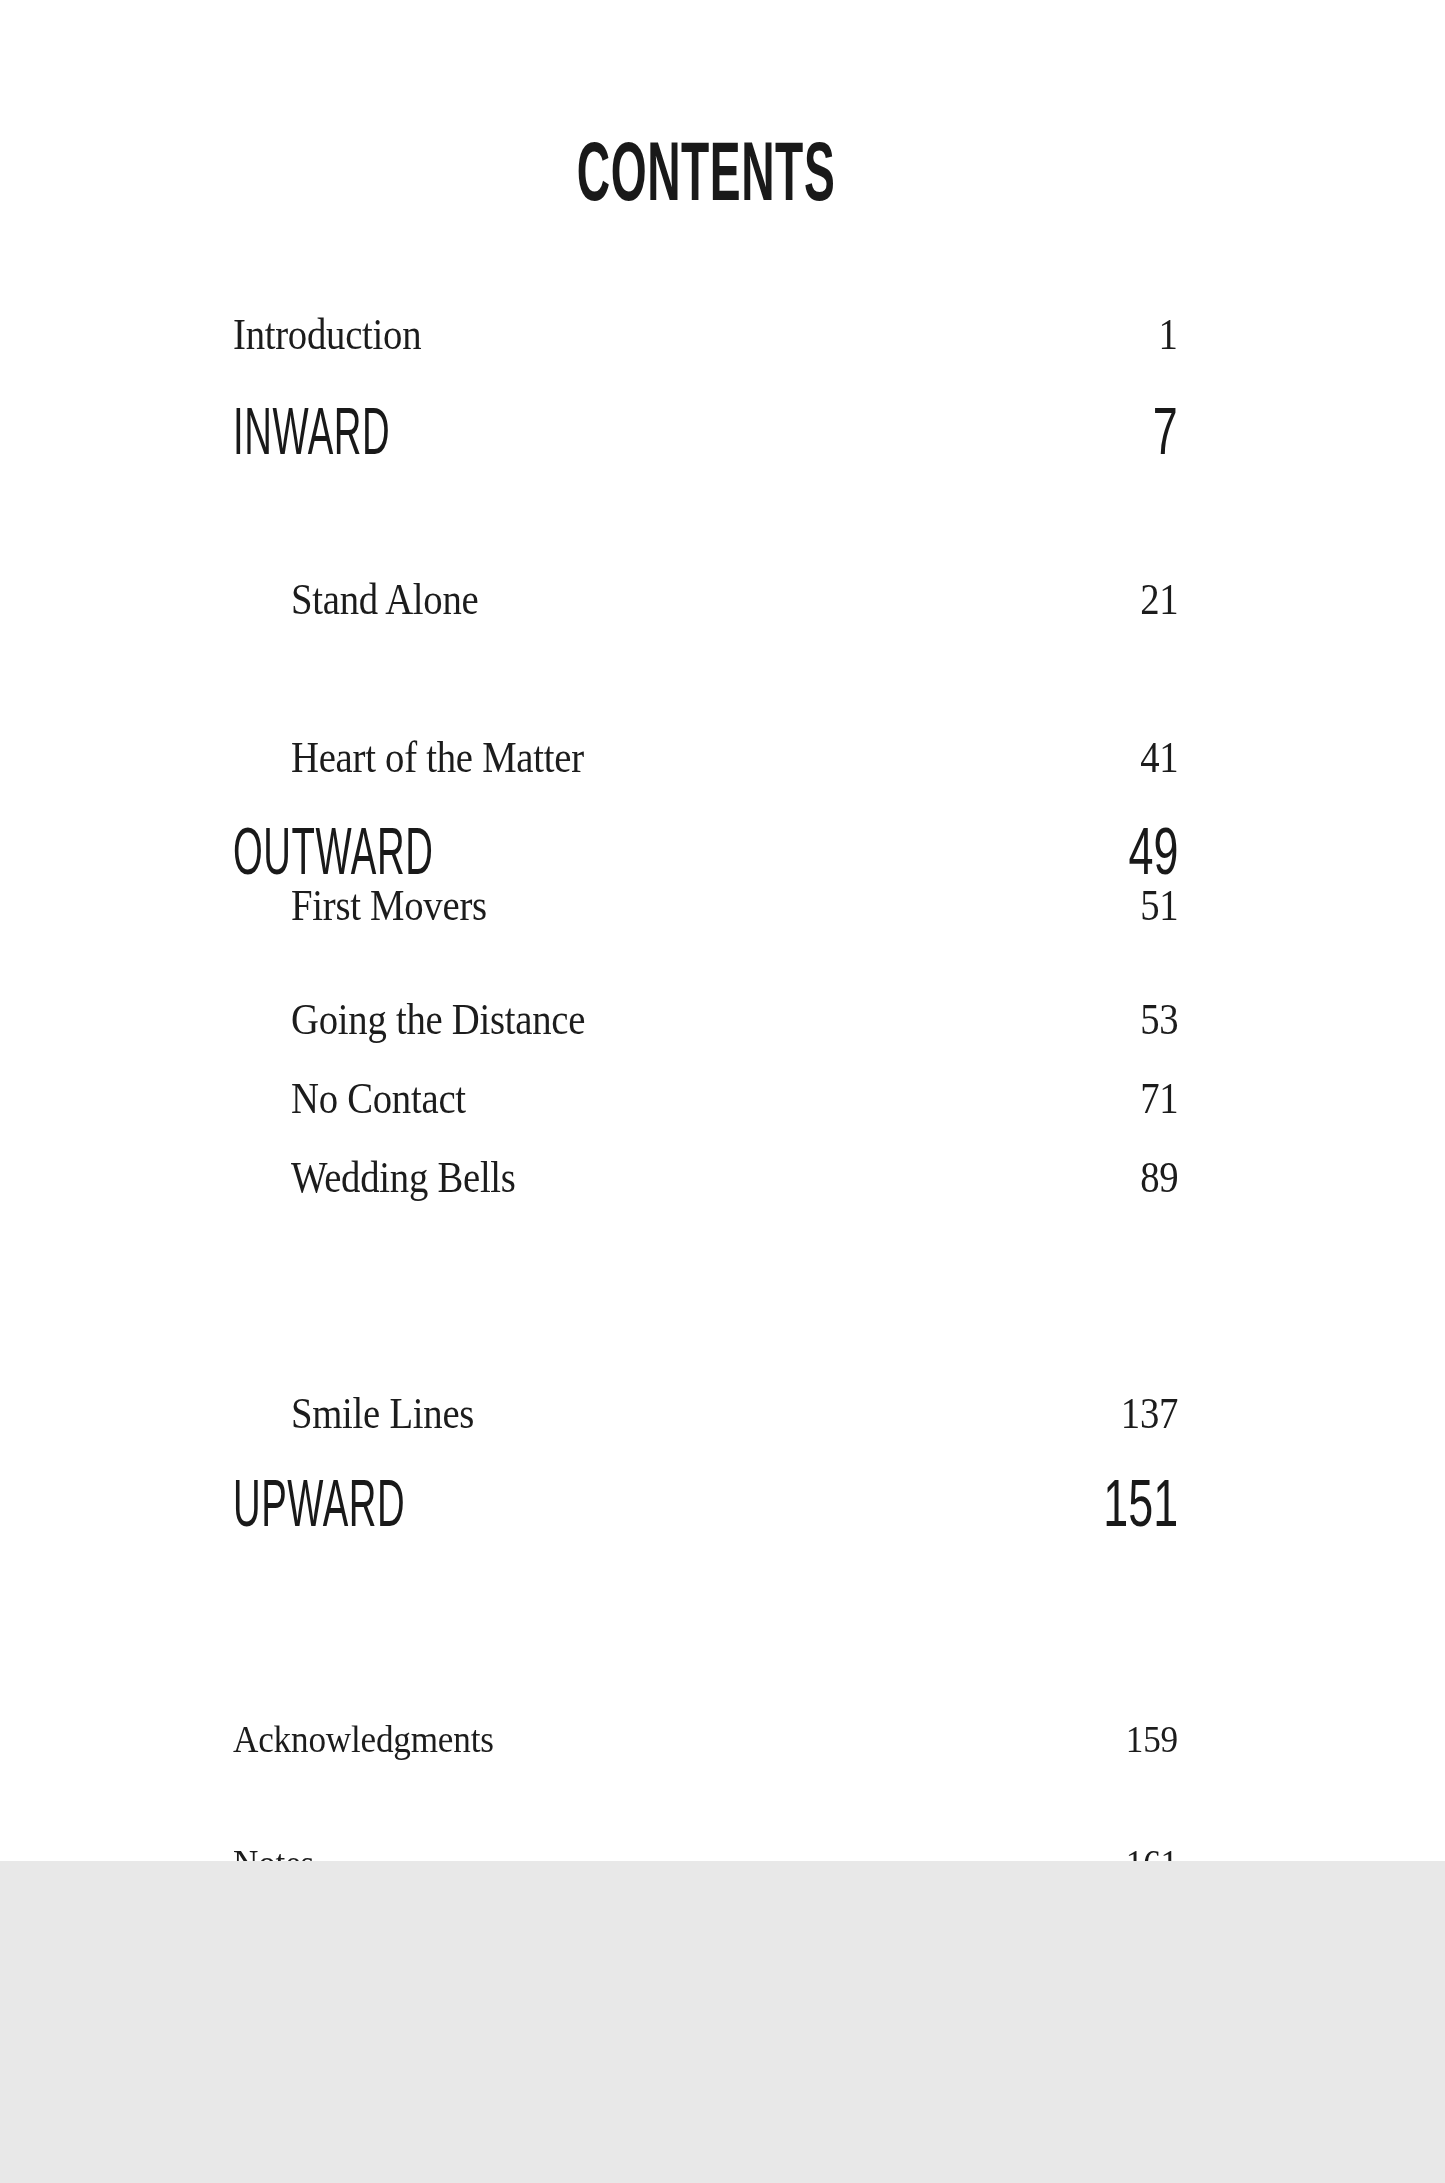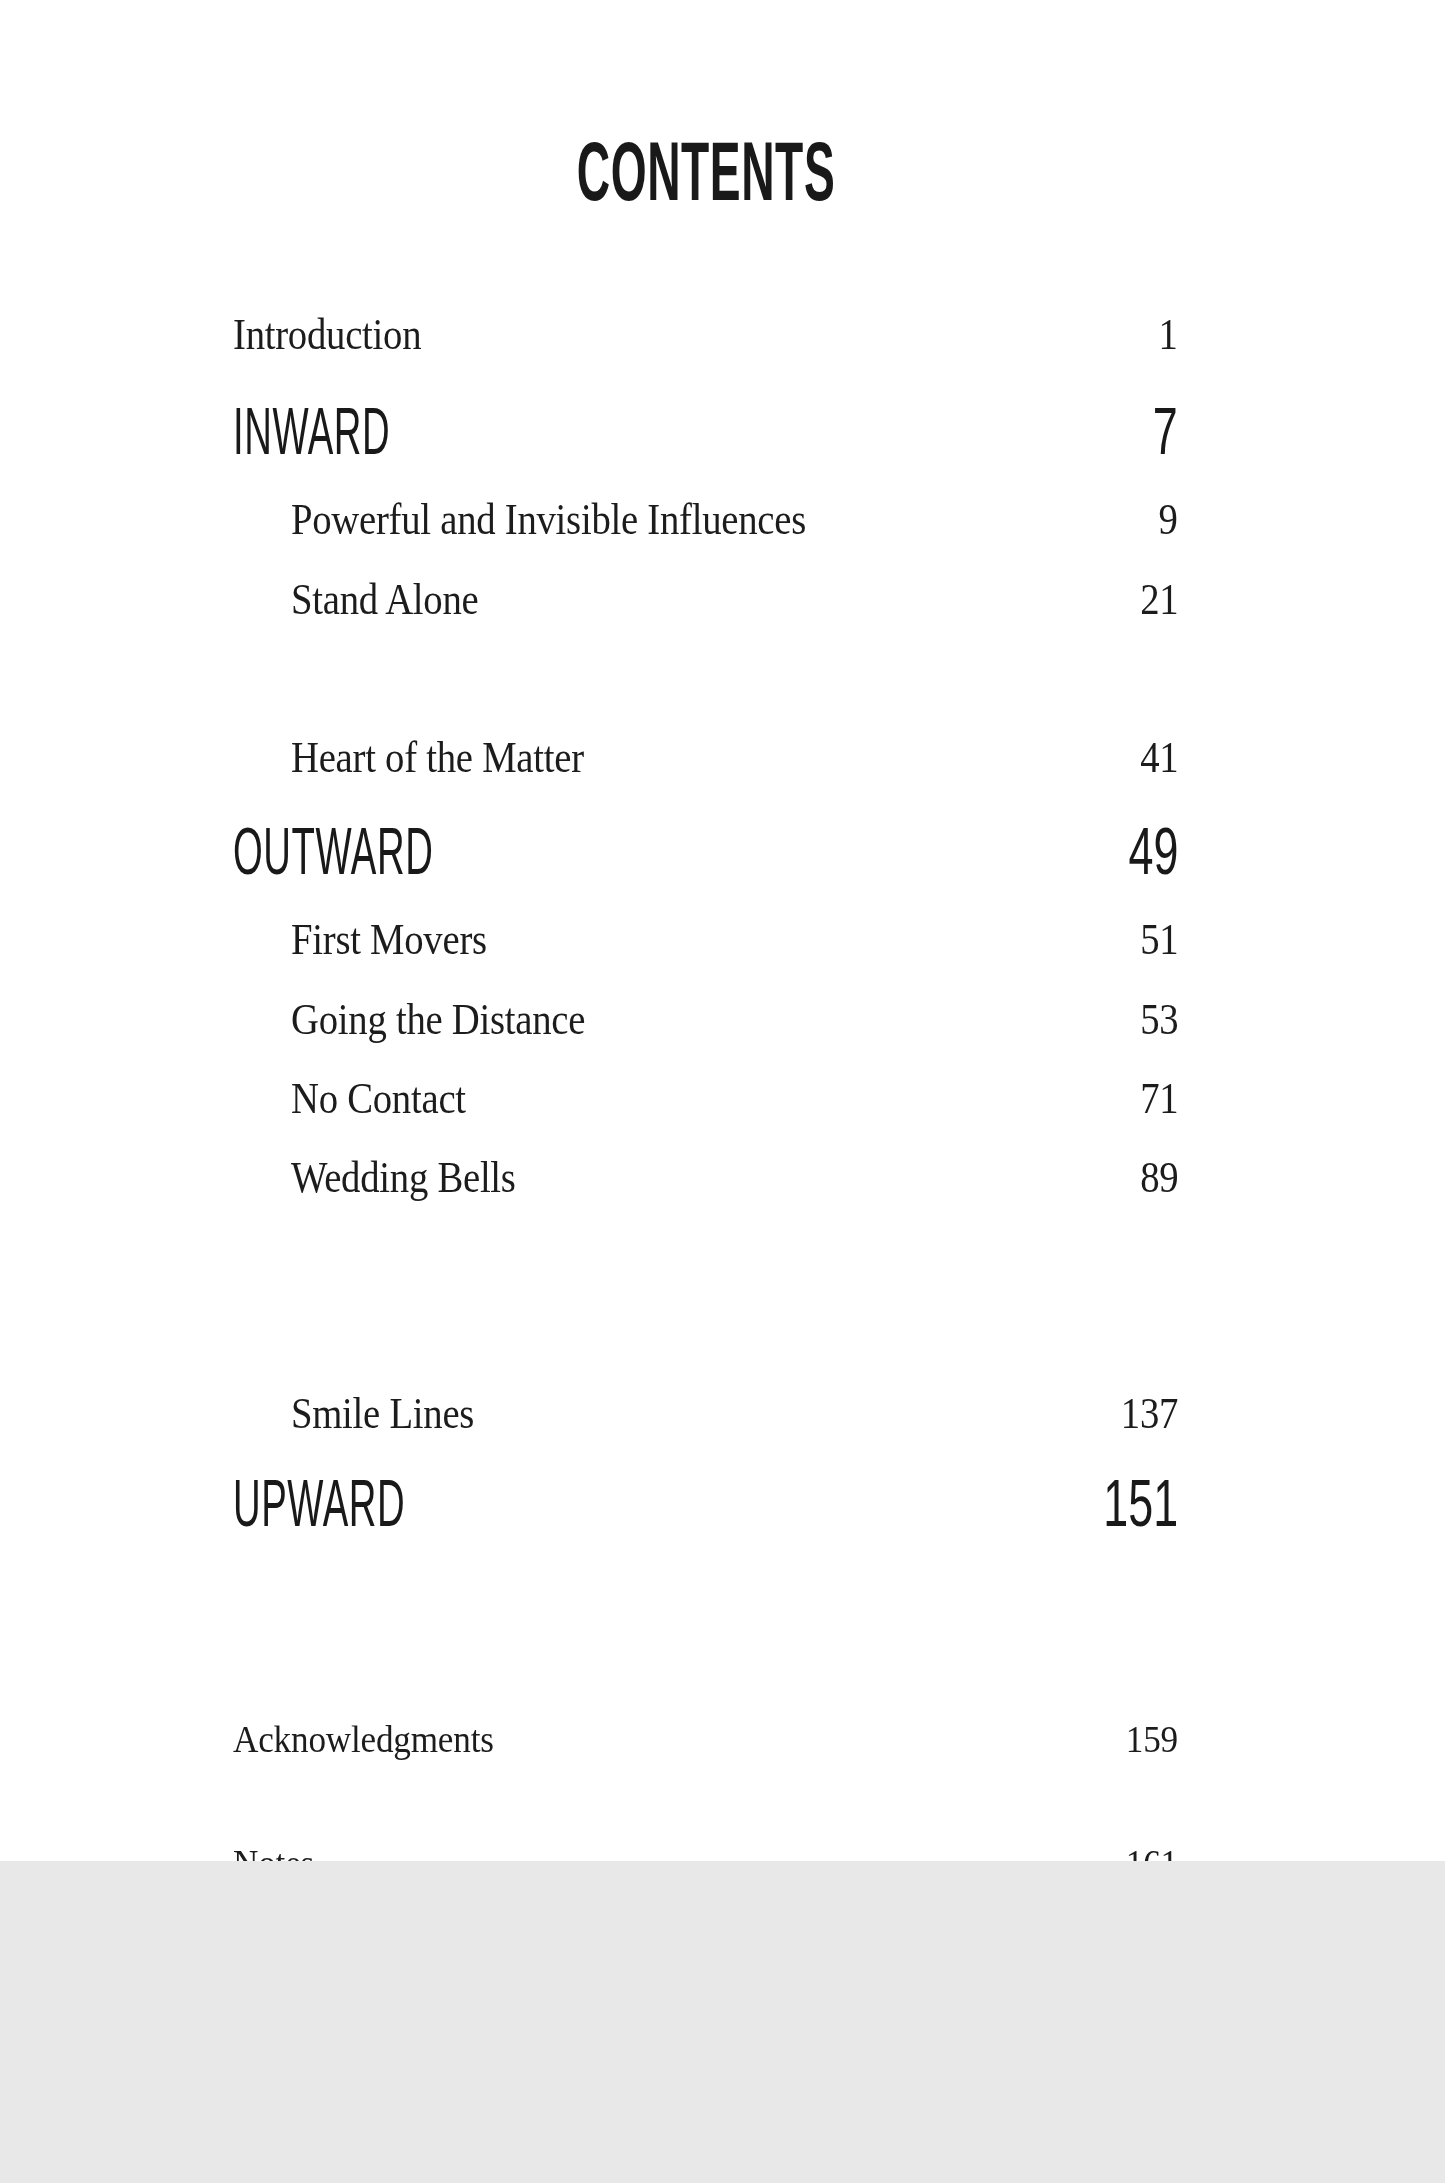--- a/index.html
+++ b/index.html
@@ -67,42 +67,38 @@
   <div class="row entry" style="top:313px">
     <span class="label">Introduction</span>
     <span class="pagenum">1</span>
   </div>
 
   <div class="row head" style="top:398px">
     <span class="label">INWARD</span>
     <span class="pagenum">7</span>
   </div>
 
-  <div class="row entry sub" style="top:498px">
-    <span class="label">Powerful and Invisible Influences</span>
-    <span class="pagenum">9</span>
-  </div>
 
   <div class="row entry sub" style="top:578px">
     <span class="label">Stand Alone</span>
     <span class="pagenum">21</span>
   </div>
 
 
   <div class="row entry sub" style="top:736px">
     <span class="label">Heart of the Matter</span>
     <span class="pagenum">41</span>
   </div>
 
   <div class="row head" style="top:818px">
     <span class="label">OUTWARD</span>
     <span class="pagenum">49</span>
   </div>
 
-  <div class="row entry sub" style="top:918px">
+  <div class="row entry sub" style="top:884px">
     <span class="label">First Movers</span>
     <span class="pagenum">51</span>
   </div>
 
   <div class="row entry sub" style="top:998px">
     <span class="label">Going the Distance</span>
     <span class="pagenum">53</span>
   </div>
 
   <div class="row entry sub" style="top:1077px">

